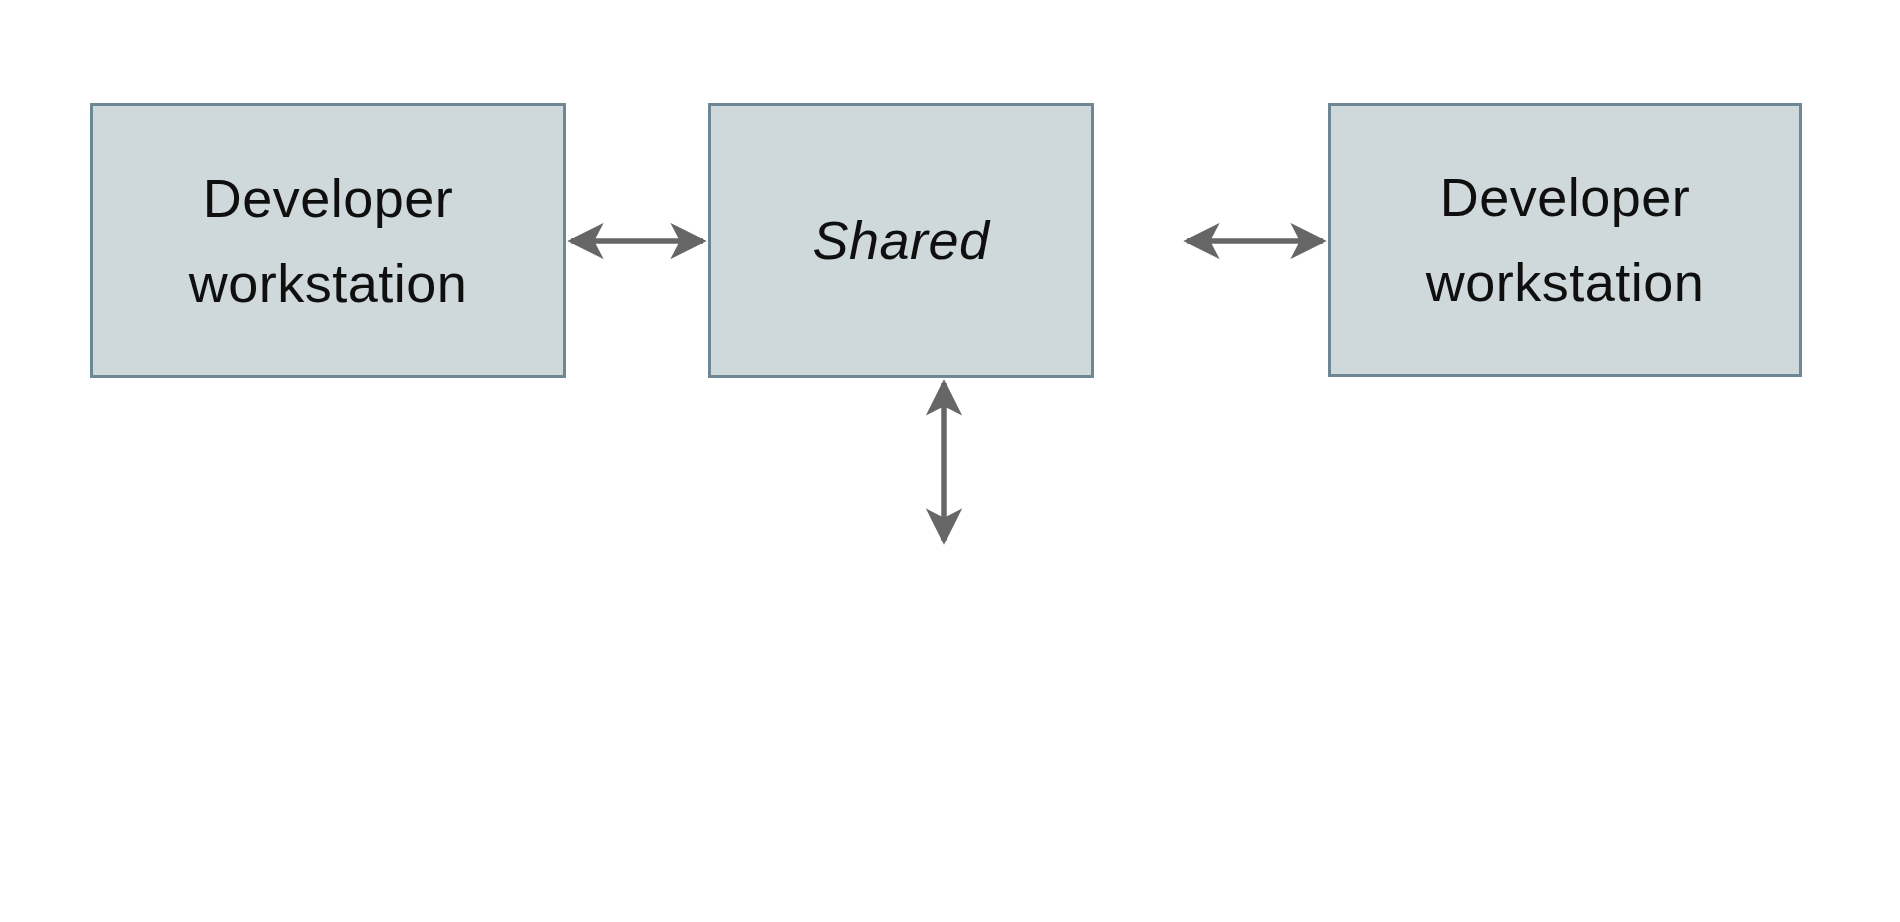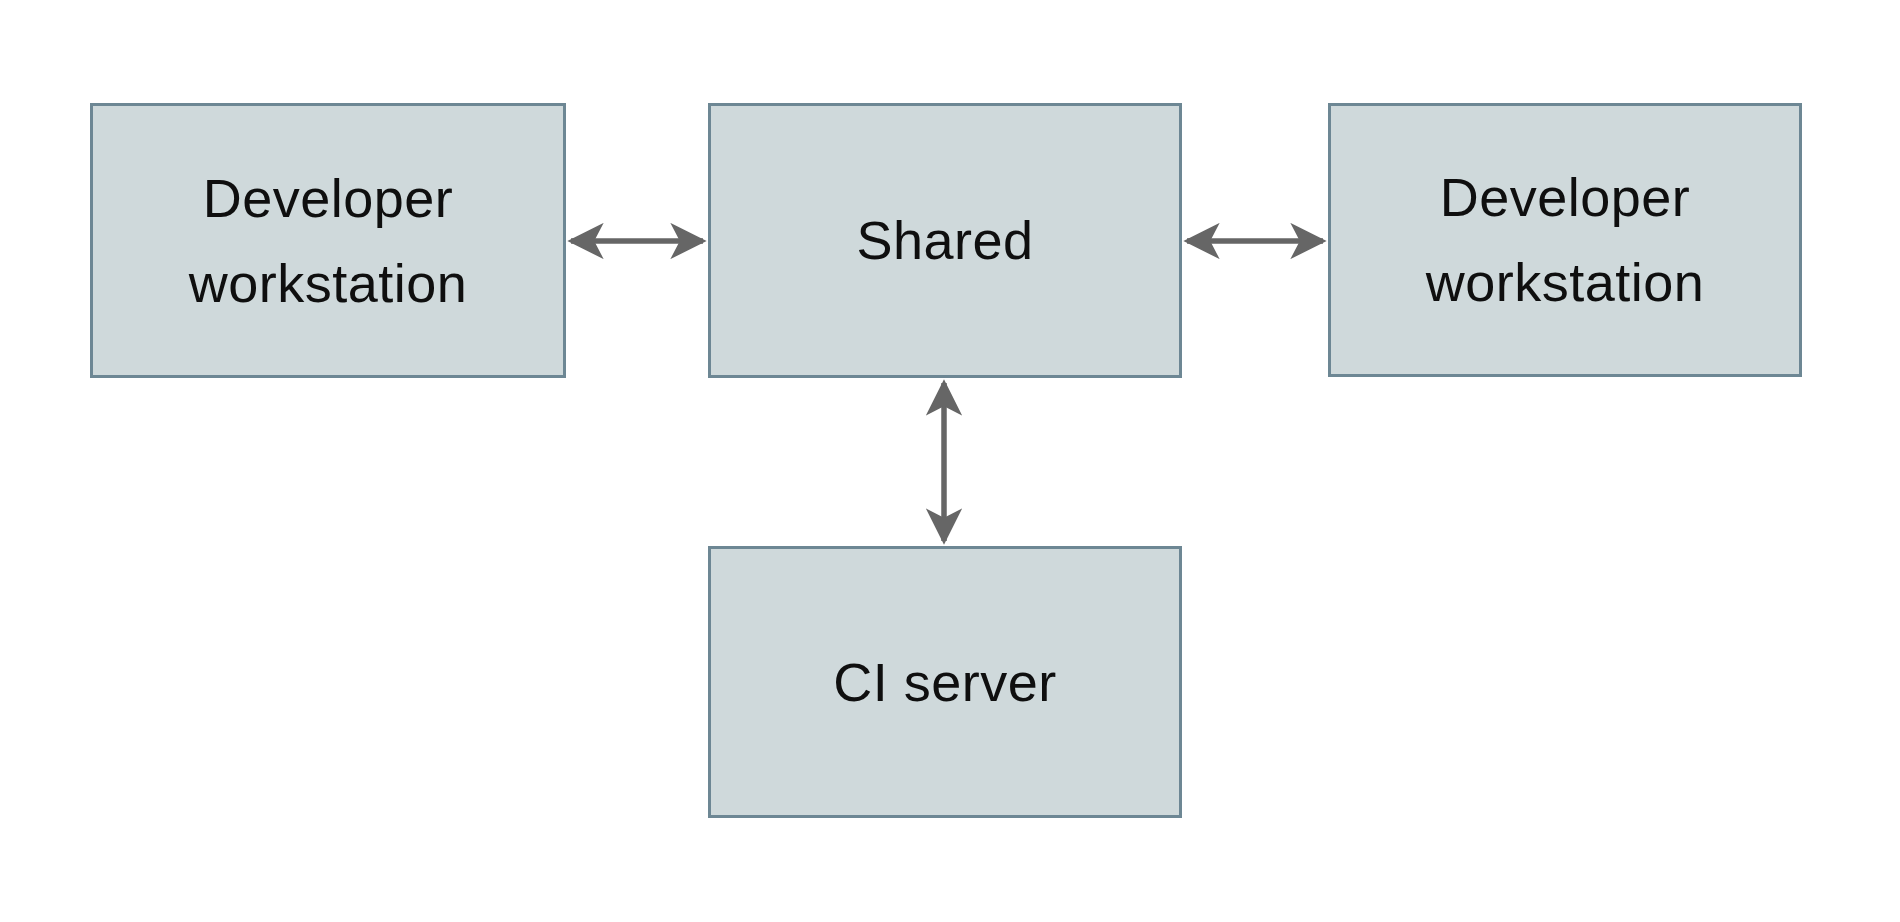--- a/index.html
+++ b/index.html
@@ -25,21 +25,21 @@
     align-items: center;
     justify-content: center;
     color: var(--text-color, #0f0f0f);
     font-size: 54px;
     line-height: 85px;
     letter-spacing: 0.5px;
     text-align: center;
     white-space: nowrap;
   }
   #node-dev-left   { left: 90px;   top: 103px; width: 476px; height: 275px; }
-  #node-cache      { left: 708px;  top: 103px; width: 474px; height: 275px; }
+  #node-cache      { left: 708px;  top: 103px; width: 386px; height: 275px; font-style: italic; }
   #node-dev-right  { left: 1328px; top: 103px; width: 474px; height: 274px; }
   #node-ci-server  { left: 708px;  top: 546px; width: 474px; height: 272px; }
   .arrow-layer {
     position: absolute;
     left: 0; top: 0;
     width: 1900px;
     height: 922px;
     pointer-events: none;
   }
   .arrow-line {
@@ -80,17 +80,14 @@
 
   <div class="node" id="node-cache">
     <span>Shared</span>
   </div>
 
   <div class="node" id="node-dev-right">
     <span>Developer</span>
     <span>workstation</span>
   </div>
 
-  <div class="node" id="node-ci-server">
-    <span>CI server</span>
-  </div>
 
 </div>
 
 </body></html>

